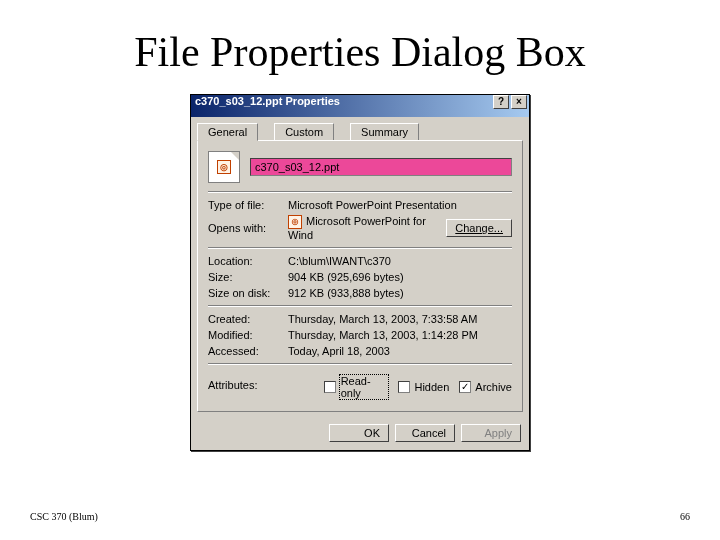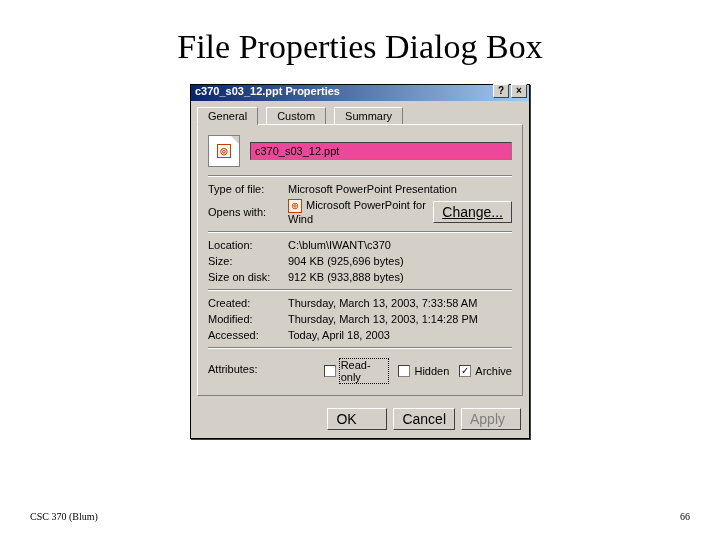--- a/index.html
+++ b/index.html
@@ -6,21 +6,21 @@
   body {
     margin: 0;
     width: 720px;
     height: 540px;
     background: #fff;
     font-family: "Tahoma", "Arial", sans-serif;
     position: relative;
   }
   .slide-title {
     font-family: "Times New Roman", serif;
-    font-size: 34px;
+    font-size: 42px;
     font-weight: normal;
     text-align: center;
     margin: 28px 0 18px 0;
   }
   .footer-left {
     position: absolute;
     bottom: 18px;
     left: 30px;
     font-family: "Times New Roman", serif;
     font-size: 10px;
@@ -37,37 +37,37 @@
     margin: 0 auto;
     background: #d4d0c8;
     border: 1px solid #000;
     box-shadow: 1px 1px 0 #404040;
     font-size: 11px;
   }
   .titlebar {
     background: linear-gradient(to right, #0a246a, #a6caf0);
     color: #fff;
     display: flex;
-    align-items: center;
-    height: 16px;
+    align-items: flex-start;
+    height: 22px;
     padding: 0 2px 4px 4px;
     font-weight: bold;
     font-size: 11px;
   }
   .titlebar-text { flex: 1; }
   .titlebar-btn {
     width: 16px; height: 14px;
     background: #d4d0c8;
     border: 1px solid #fff;
     border-right-color:#404040; border-bottom-color:#404040;
     margin-left: 2px;
     color:#000; font-size:10px; line-height:12px; text-align:center;
     font-weight:bold;
   }
-  .tab-strip { display:flex; padding: 6px 11px 0 6px; gap:8px; }
+  .tab-strip { display:flex; padding: 6px 11px 0 6px; gap:16px; }
   .tab {
     padding: 2px 10px;
     background:#d4d0c8;
     border:1px solid #808080;
     border-bottom:none;
     border-top-color:#fff; border-left-color:#fff;
     font-size:11px;
     position:relative;
   }
   .tab.active {
@@ -121,21 +121,21 @@
     display:inline-block; width:14px; height:14px;
     border:1px solid #c04000; background:#fff3e6;
     color:#c04000; font-size:8px; font-weight:bold;
     text-align:center; line-height:12px; margin-right:4px;
     vertical-align:middle;
   }
   .btn {
     background:#d4d0c8;
     border:1px solid #fff;
     border-right-color:#404040; border-bottom-color:#404040;
-    padding:2px 8px; font-size:14px; min-width:60px; text-align:left;
+    padding:2px 8px; font-size:11px; min-width:60px; text-align:right;
     display:inline-block;
   }
   .btn.disabled { color:#808080; }
   .change-btn { text-decoration:underline; min-width:56px;}
   .attrs { display:flex; align-items:center; gap:10px; margin-top:4px;padding-left:38px;}
   .chk { display:flex; align-items:center; gap:4px; font-size:11px;}
   .chk-box {
     width:12px; height:12px; background:#fff;
     border:1px solid #808080; border-top-color:#404040; border-left-color:#404040;
     display:flex; align-items:center; justify-content:center;

